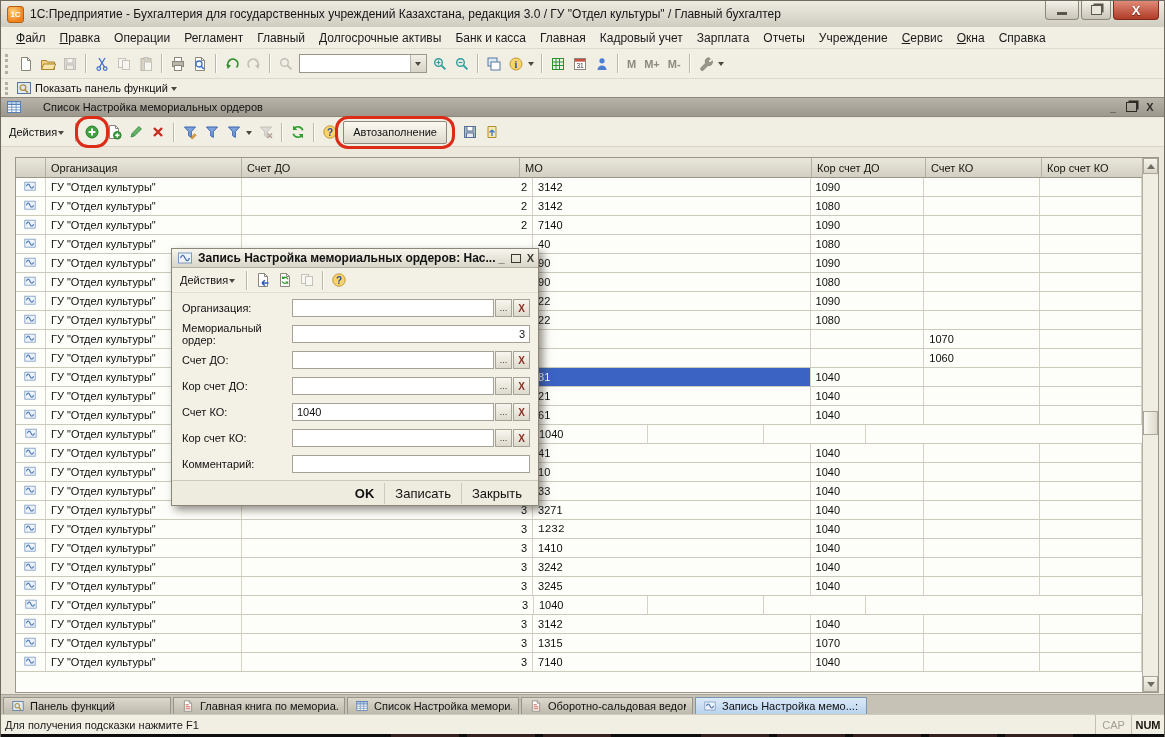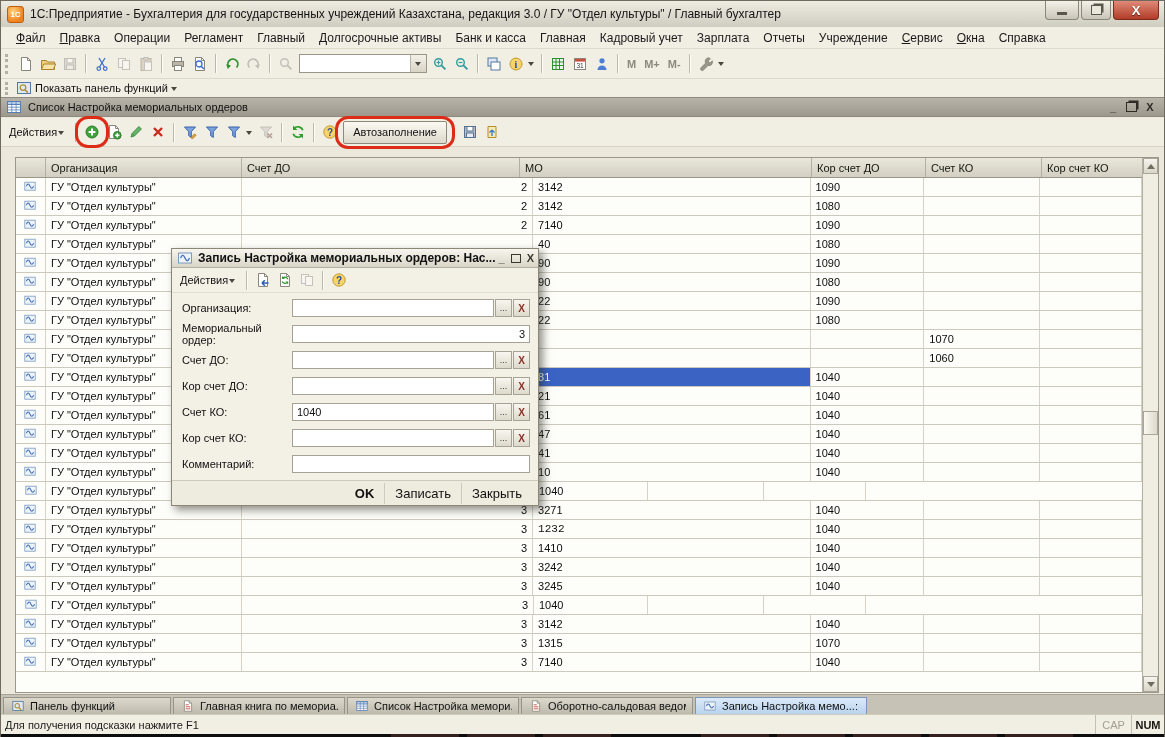--- a/index.html
+++ b/index.html
@@ -48,21 +48,21 @@
   .caret{width:0;height:0;border:3.5px solid transparent;border-top:4px solid #4a4640;margin:4px 3px 0 1px;}
   .combo{width:128px;height:19px;background:#fff;border:1px solid #9a9587;display:flex;margin:0 2px;box-sizing:border-box;}
   .combo .cbtn{margin-left:auto;width:15px;background:linear-gradient(#f3f0e8,#d8d4c7);
     border-left:1px solid #b8b4a8;display:flex;align-items:center;justify-content:center;}
   #toolbar2 .lbl{font-size:11px;margin:0 2px;}
 
   
   #mdi-titlebar{position:absolute;left:0;top:96px;width:100%;height:20px;
     background:linear-gradient(#b7b3a8,#9c988d);border-top:1px solid #8e8a7e;border-bottom:1px solid #8e8a7e;
     display:flex;align-items:center;padding-left:4px;box-sizing:border-box;}
-  #mdi-titlebar .t{font-size:11px;color:#101010;margin-left:5px;}
+  #mdi-titlebar .t{font-size:11px;color:#101010;margin-left:20px;}
   #mdi-ctrl{position:absolute;right:8px;top:2px;display:flex;gap:7px;align-items:center;}
   #mdi-ctrl .mc{color:#2e2b25;font-size:11px;font-weight:bold;width:12px;text-align:center;line-height:14px;}
   #mdi-ctrl .mc.box{width:9px;height:8px;border:1.5px solid #2e2b25;font-size:0;background:transparent;box-shadow:2px -2px 0 -0.5px #2e2b25;}
 
   
   #actionsbar{position:absolute;left:0;top:117px;width:100%;height:29px;background:#f1eee3;
     border-bottom:1px solid #d8d4c7;display:flex;align-items:center;padding-left:4px;box-sizing:border-box;}
   .menu-btn{display:flex;align-items:center;font-size:11px;padding:3px 4px;}
   .push-btn{height:21px;border:1px solid #8c887c;background:linear-gradient(#fbf9f2,#ddd9cc);
     font-size:11px;display:flex;align-items:center;padding:0 9px;margin:0 2px;border-radius:2px;}
@@ -641,21 +641,20 @@
         </div>
         <div class="trow">
           <div class="tcell ricon" style="width: 30px;">
             <span style="transform:scale(.8);display:block"><svg width="16" height="16" viewBox="0 0 16 16">
                 <rect x="1.5" y="3" width="13" height="10" fill="#eef3fa" stroke="#7a9ac0"></rect>
                 <path d="M3.5 8 C5 4.5 6.5 4.5 8 8 C9.5 11.5 11 11.5 12.5 8" fill="none" stroke="#3f6fb5" stroke-width="1.3"></path>
               </svg></span>
           </div>
           <div class="tcell" style="width: 196px;">ГУ "Отдел культуры"</div>
           <div class="tcell num" style="width: 292px;"></div>
-          <div class="tcell" style="width: 278px;">47</div>
           <div class="tcell" style="width: 114px;">1040</div>
           <div class="tcell" style="width: 116px;"></div>
           <div class="tcell" style="width: 102px;"></div>
         </div>
         <div class="trow">
           <div class="tcell ricon" style="width: 30px;">
             <span style="transform:scale(.8);display:block"><svg width="16" height="16" viewBox="0 0 16 16">
                 <rect x="1.5" y="3" width="13" height="10" fill="#eef3fa" stroke="#7a9ac0"></rect>
                 <path d="M3.5 8 C5 4.5 6.5 4.5 8 8 C9.5 11.5 11 11.5 12.5 8" fill="none" stroke="#3f6fb5" stroke-width="1.3"></path>
               </svg></span>
@@ -683,20 +682,21 @@
         </div>
         <div class="trow">
           <div class="tcell ricon" style="width: 30px;">
             <span style="transform:scale(.8);display:block"><svg width="16" height="16" viewBox="0 0 16 16">
                 <rect x="1.5" y="3" width="13" height="10" fill="#eef3fa" stroke="#7a9ac0"></rect>
                 <path d="M3.5 8 C5 4.5 6.5 4.5 8 8 C9.5 11.5 11 11.5 12.5 8" fill="none" stroke="#3f6fb5" stroke-width="1.3"></path>
               </svg></span>
           </div>
           <div class="tcell" style="width: 196px;">ГУ "Отдел культуры"</div>
           <div class="tcell num" style="width: 292px;"></div>
+          <div class="tcell" style="width: 278px;">33</div>
           <div class="tcell" style="width: 114px;">1040</div>
           <div class="tcell" style="width: 116px;"></div>
           <div class="tcell" style="width: 102px;"></div>
         </div>
         <div class="trow">
           <div class="tcell ricon" style="width: 30px;">
             <span style="transform:scale(.8);display:block"><svg width="16" height="16" viewBox="0 0 16 16">
                 <rect x="1.5" y="3" width="13" height="10" fill="#eef3fa" stroke="#7a9ac0"></rect>
                 <path d="M3.5 8 C5 4.5 6.5 4.5 8 8 C9.5 11.5 11 11.5 12.5 8" fill="none" stroke="#3f6fb5" stroke-width="1.3"></path>
               </svg></span>

